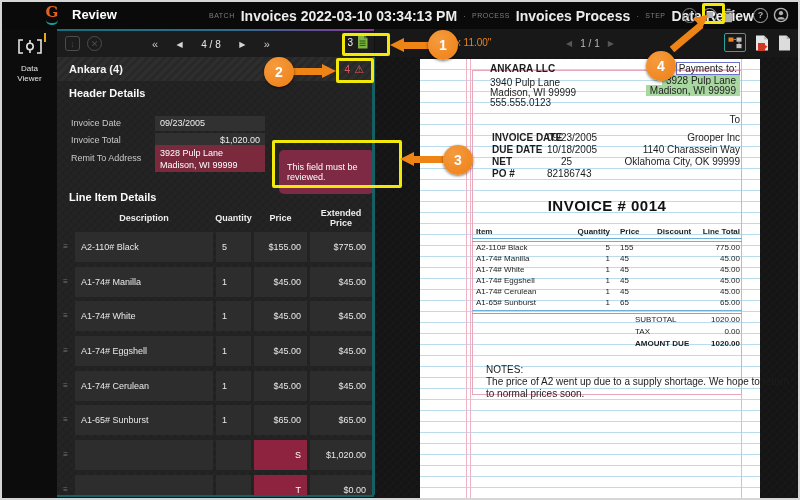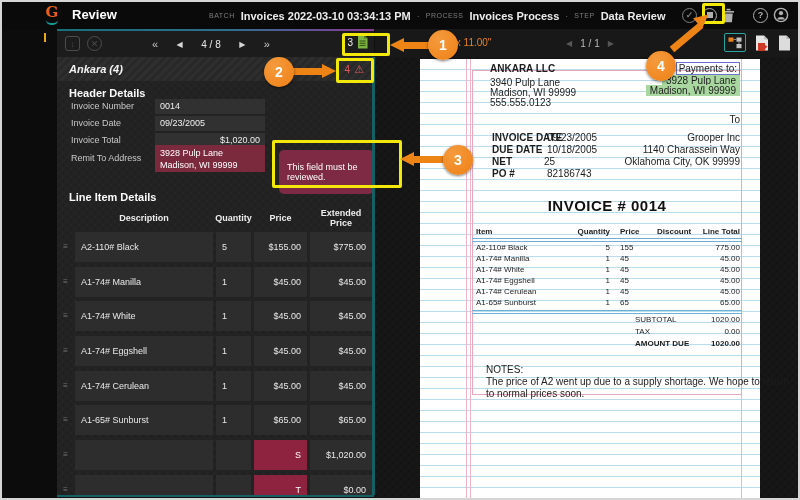--- a/index.html
+++ b/index.html
@@ -8,21 +8,21 @@
     border:2px solid #d6d6d6; overflow:hidden; font-family:"Liberation Sans",sans-serif; }
 
   
   .topbar { position:absolute; left:0; top:0; width:100%; height:27px; background:#0a0a0a; }
   .logo { position:absolute; left:40px; top:2px; width:20px; height:22px; text-align:center; }
   .logo .g { font-family:"DejaVu Serif",serif; font-weight:bold; font-size:15px; color:#e8611c; line-height:16px; display:block; }
   .logo .arc { display:block; margin:0 auto; width:12px; height:5px; border-bottom:2px solid #169a93; border-radius:0 0 8px 8px; }
   .app-title { position:absolute; left:70px; top:5px; font-size:13px; font-weight:bold; color:#fff; }
   .meta-strip { position:absolute; left:207px; top:0; height:27px; display:flex; align-items:center; gap:6px; white-space:nowrap; }
   .meta-label { font-size:7px; color:#7d7d7d; letter-spacing:.5px; }
-  .meta-value { font-size:11px; font-weight:bold; color:#ececec; }
+  .meta-value { font-size:14px; font-weight:bold; color:#ececec; }
   .meta-dot { color:#6a6a6a; font-size:9px; }
   .topbar-icons { position:absolute; right:9px; top:5px; display:flex; align-items:center; gap:5px; }
   .circ-icon { width:15px; height:15px; border:1.5px solid #b0b0b0; border-radius:50%;
     display:flex; align-items:center; justify-content:center; font-size:9px; color:#b0b0b0; font-weight:bold; }
   .circ-icon.dim { border-color:#7e7e7e; color:#7e7e7e; }
   .stop-inner { width:6px; height:6px; background:#b0b0b0; }
   .icon-gap { width:8px; }
 
   
   .accent-line { position:absolute; left:55px; top:27px; width:317px; height:2px;
@@ -50,21 +50,21 @@
   .dp-nav { position:absolute; left:95px; top:0; width:118px; height:26px; display:flex; align-items:center; justify-content:space-between; }
   .nav-g { color:#c9c9c9; font-size:11px; line-height:11px; }
   .nav-tri { color:#d6d6d6; font-size:8px; }
   .nav-pos { color:#e8e8e8; font-size:10px; }
   .dp-flag { position:absolute; right:6px; top:4px; display:flex; align-items:center; gap:4px; }
   .flag-count { color:#f0f0f0; font-size:10px; }
 
   .folder-header { position:absolute; left:0; top:26px; width:100%; height:24px;
     background:repeating-linear-gradient(135deg,#2e2e2e 0 3px,#282828 3px 6px);
     display:flex; align-items:center; padding:0 10px 0 12px; }
-  .folder-title { font-size:11px; font-weight:bold; color:#f2f2f2;font-style:italic; }
+  .folder-title { font-size:11px; font-weight:bold; color:#f2f2f2; }
   .folder-warn { margin-left:auto; display:flex; align-items:center; gap:4px; color:#e25b5b; }
   .warn-count { font-size:10px; }
   .warn-glyph { font-size:11px; line-height:11px; }
 
   .section-heading { position:absolute; left:12px; font-size:11px; font-weight:bold; color:#fafafa; }
   .field-row { position:absolute; left:14px; display:flex; }
   .field-label { width:84px; font-size:9px; color:#c9c9c9; line-height:15px; }
   .field-input { width:110px; height:15px; background:#313131; color:#efefef; font-size:9px; line-height:15px; padding:0 5px; }
   .field-input.right { text-align:right; }
   .field-input.error { height:27px; line-height:12px; padding-top:2px; background:#7b2a3e; color:#fff; white-space:normal; }
@@ -167,20 +167,30 @@
         <circle cx="8" cy="8" r="6.6" fill="none" stroke="#b0b0b0" stroke-width="1.4"></circle>
         <circle cx="8" cy="6.2" r="2.1" fill="#b0b0b0"></circle>
         <path d="M3.8 12.4 a4.6 4 0 0 1 8.4 0 z" fill="#b0b0b0"></path>
       </svg>
     </div>
   </div>
 
   <div class="accent-line"></div>
 
   <div class="sidebar">
+    <div class="sidebar-item">
+      <svg width="26" height="17" viewBox="0 0 26 17">
+        <path d="M6 2 H2 V15 H6" fill="none" stroke="#e3e3e3" stroke-width="1.6"></path>
+        <path d="M20 2 H24 V15 H20" fill="none" stroke="#e3e3e3" stroke-width="1.6"></path>
+        <circle cx="13" cy="8.5" r="3.2" fill="none" stroke="#e3e3e3" stroke-width="1.6"></circle>
+        <line x1="13" y1="2" x2="13" y2="5.3" stroke="#e3e3e3" stroke-width="1.6"></line>
+        <line x1="13" y1="11.7" x2="13" y2="15" stroke="#e3e3e3" stroke-width="1.6"></line>
+      </svg>
+      <div class="dv-label">Data Viewer</div>
+    </div>
     <div class="sidebar-mark"></div>
   </div>
 
   <div class="data-panel">
 
     <div class="dp-toolbar">
       <div class="tb-btn tb-save">↓</div>
       <div class="tb-btn tb-cancel">✕</div>
       <div class="dp-nav">
         <span class="nav-g">«</span>
@@ -204,24 +214,20 @@
     <div class="folder-header">
       <span class="folder-title">Ankara (4)</span>
       <span class="folder-warn">
         <span class="warn-count">4</span>
         <span class="warn-glyph">⚠</span>
       </span>
     </div>
 
     <div class="section-heading" style="top:56px;">Header Details</div>
 
-    <div class="field-row" style="top:68px;">
-      <span class="field-label">Invoice Number</span>
-      <span class="field-input">0014</span>
-    </div>
     <div class="field-row" style="top:85px;">
       <span class="field-label">Invoice Date</span>
       <span class="field-input">09/23/2005</span>
     </div>
     <div class="field-row" style="top:102px;">
       <span class="field-label">Invoice Total</span>
       <span class="field-input right">$1,020.00</span>
     </div>
     <div class="field-row" style="top:114px; align-items:flex-end;">
       <span class="field-label" style="line-height:27px;">Remit To Address</span>
@@ -343,21 +349,21 @@
       <div class="doc-line doc-right" style="top:17px;"><span class="green-hl">3928 Pulp Lane</span></div>
       <div class="doc-line doc-right" style="top:27px;"><span class="green-hl">Madison, WI 99999</span></div>
 
       <div class="doc-line doc-right" style="top:56px;margin-left:24px;">To</div>
 
       <div class="doc-line doc-bold" style="left:72px; top:74px;">INVOICE DATE</div>
       <div class="doc-line" style="left:127px; top:74px;">09/23/2005</div>
       <div class="doc-line doc-bold" style="left:72px; top:86px;">DUE DATE</div>
       <div class="doc-line" style="left:127px; top:86px;">10/18/2005</div>
       <div class="doc-line doc-bold" style="left:72px; top:98px;">NET</div>
-      <div class="doc-line" style="left:116px; top:98px;padding-left:8px;">25</div>
+      <div class="doc-line" style="left:133px; top:98px;padding-left:8px;">25</div>
       <div class="doc-line doc-bold" style="left:72px; top:110px;">PO #</div>
       <div class="doc-line" style="left:127px; top:110px;">82186743</div>
 
       <div class="doc-line doc-right" style="top:74px;">Grooper Inc</div>
       <div class="doc-line doc-right" style="top:86px;">1140 Charassein Way</div>
       <div class="doc-line doc-right" style="top:98px;">Oklahoma City, OK 99999</div>
 
       <div class="doc-title">INVOICE # 0014</div>
 
       <div class="doc-row doc-bold" style="top:168px;">

